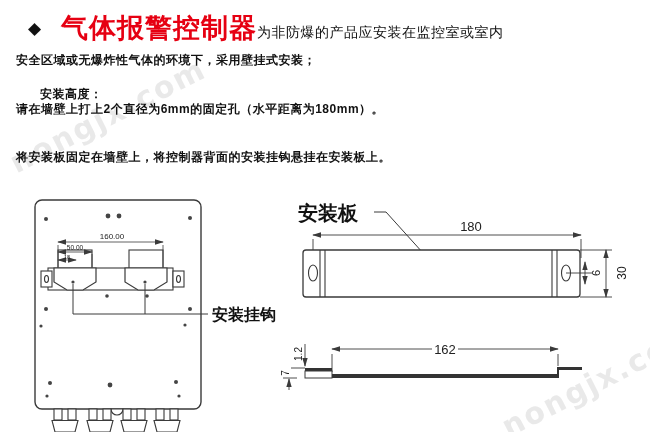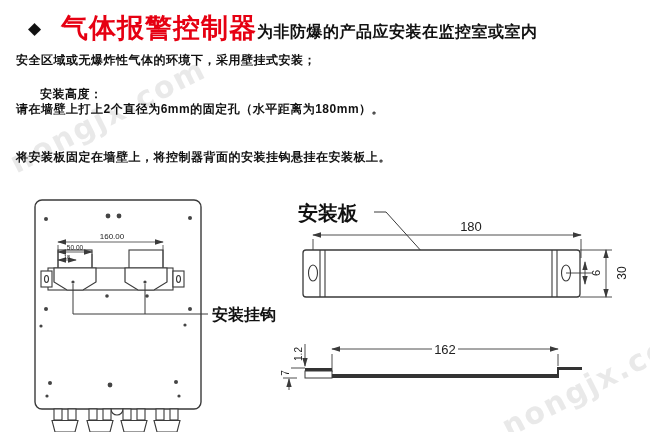--- a/index.html
+++ b/index.html
@@ -10,21 +10,21 @@
   }
   .abs{position:absolute;}
   .wm{
     position:absolute;font-size:30px;font-weight:700;color:var(--wm);opacity:.55;
     transform:rotate(-27deg);letter-spacing:2px;pointer-events:none;white-space:nowrap;
     font-family:"DejaVu Sans",sans-serif;
   }
   .l1{left:28px;top:10px;display:flex;align-items:baseline;white-space:nowrap;}
   .bullet{font-size:17px;margin-right:20px;transform:translateY(-3px);}
   .h-red{font-size:27px;font-weight:700;color:var(--red);letter-spacing:1px;text-align:right;}
-  .h-rest{font-size:16px;font-weight:700;letter-spacing:0.5px;}
+  .h-rest{font-size:14px;font-weight:400;letter-spacing:0.5px;}
   .bodyline{left:16px;font-size:12px;font-weight:600;letter-spacing:0.5px;white-space:nowrap;}
   svg text{font-family:"Liberation Sans","DejaVu Sans",sans-serif;}
   .dimtxt{fill:#222;}
   .cjk{font-weight:700;fill:#111;}
 </style>
 </head>
 <body>
 
 <div class="wm" style="left:0px;top:98px;">nongjx.com</div>
 <div class="wm" style="left:492px;top:362px;">nongjx.com</div>

